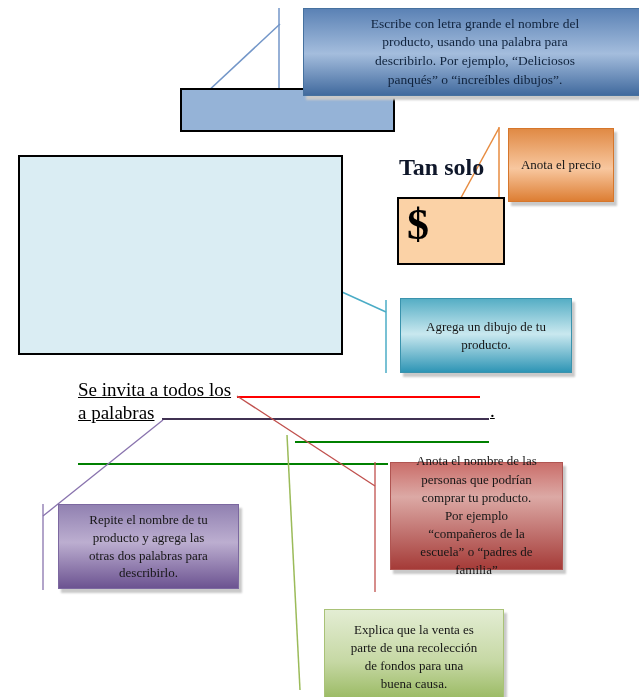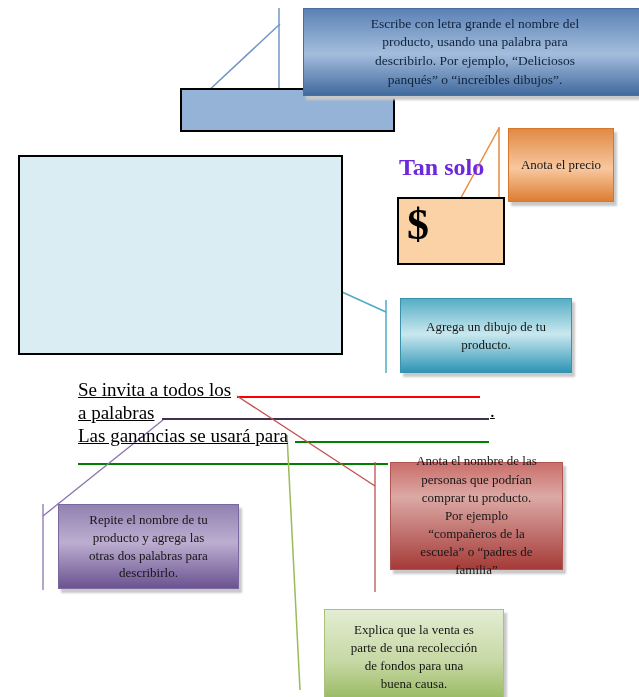--- a/index.html
+++ b/index.html
@@ -81,21 +81,21 @@
     left: 8px; top: 2px;
     font-size: 44px;
     font-weight: bold;
     color: #000;
     line-height: 1.1;
   }
   .tan-solo {
     left: 399px; top: 154px;
     font-size: 24px;
     font-weight: bold;
-    color: #6d28d9;
+    color: #0f172a;
   }
   .body-text {
     font-size: 19px;
     color: #000;
     white-space: nowrap;
     text-decoration: underline;
   }
   .line1 { left: 78px; top: 379px; }
   .line2 { left: 78px; top: 402px; }
   .line3 { left: 78px; top: 425px; }
@@ -134,21 +134,20 @@
   <div class="rect rect-name"></div>
   <div class="rect rect-draw"></div>
   <div class="rect rect-price">
     <span class="dollar">$</span>
   </div>
 
   <div class="abs tan-solo">Tan solo</div>
   <div class="abs body-text line1">Se invita a todos los</div>
   <div class="abs body-text line2">a palabras</div>
   <div class="abs body-text period">.</div>
-  <div class="abs body-text line3">Las ganancias se usará para</div>
 
   <div class="callout callout-blue">
     <span>Escribe con letra grande el nombre del
 producto, usando una palabra para
 describirlo. Por ejemplo, “Deliciosos
 panqués” o “increíbles dibujos”.</span>
   </div>
   <div class="callout callout-orange">
     <span>Anota el precio</span>
   </div>

